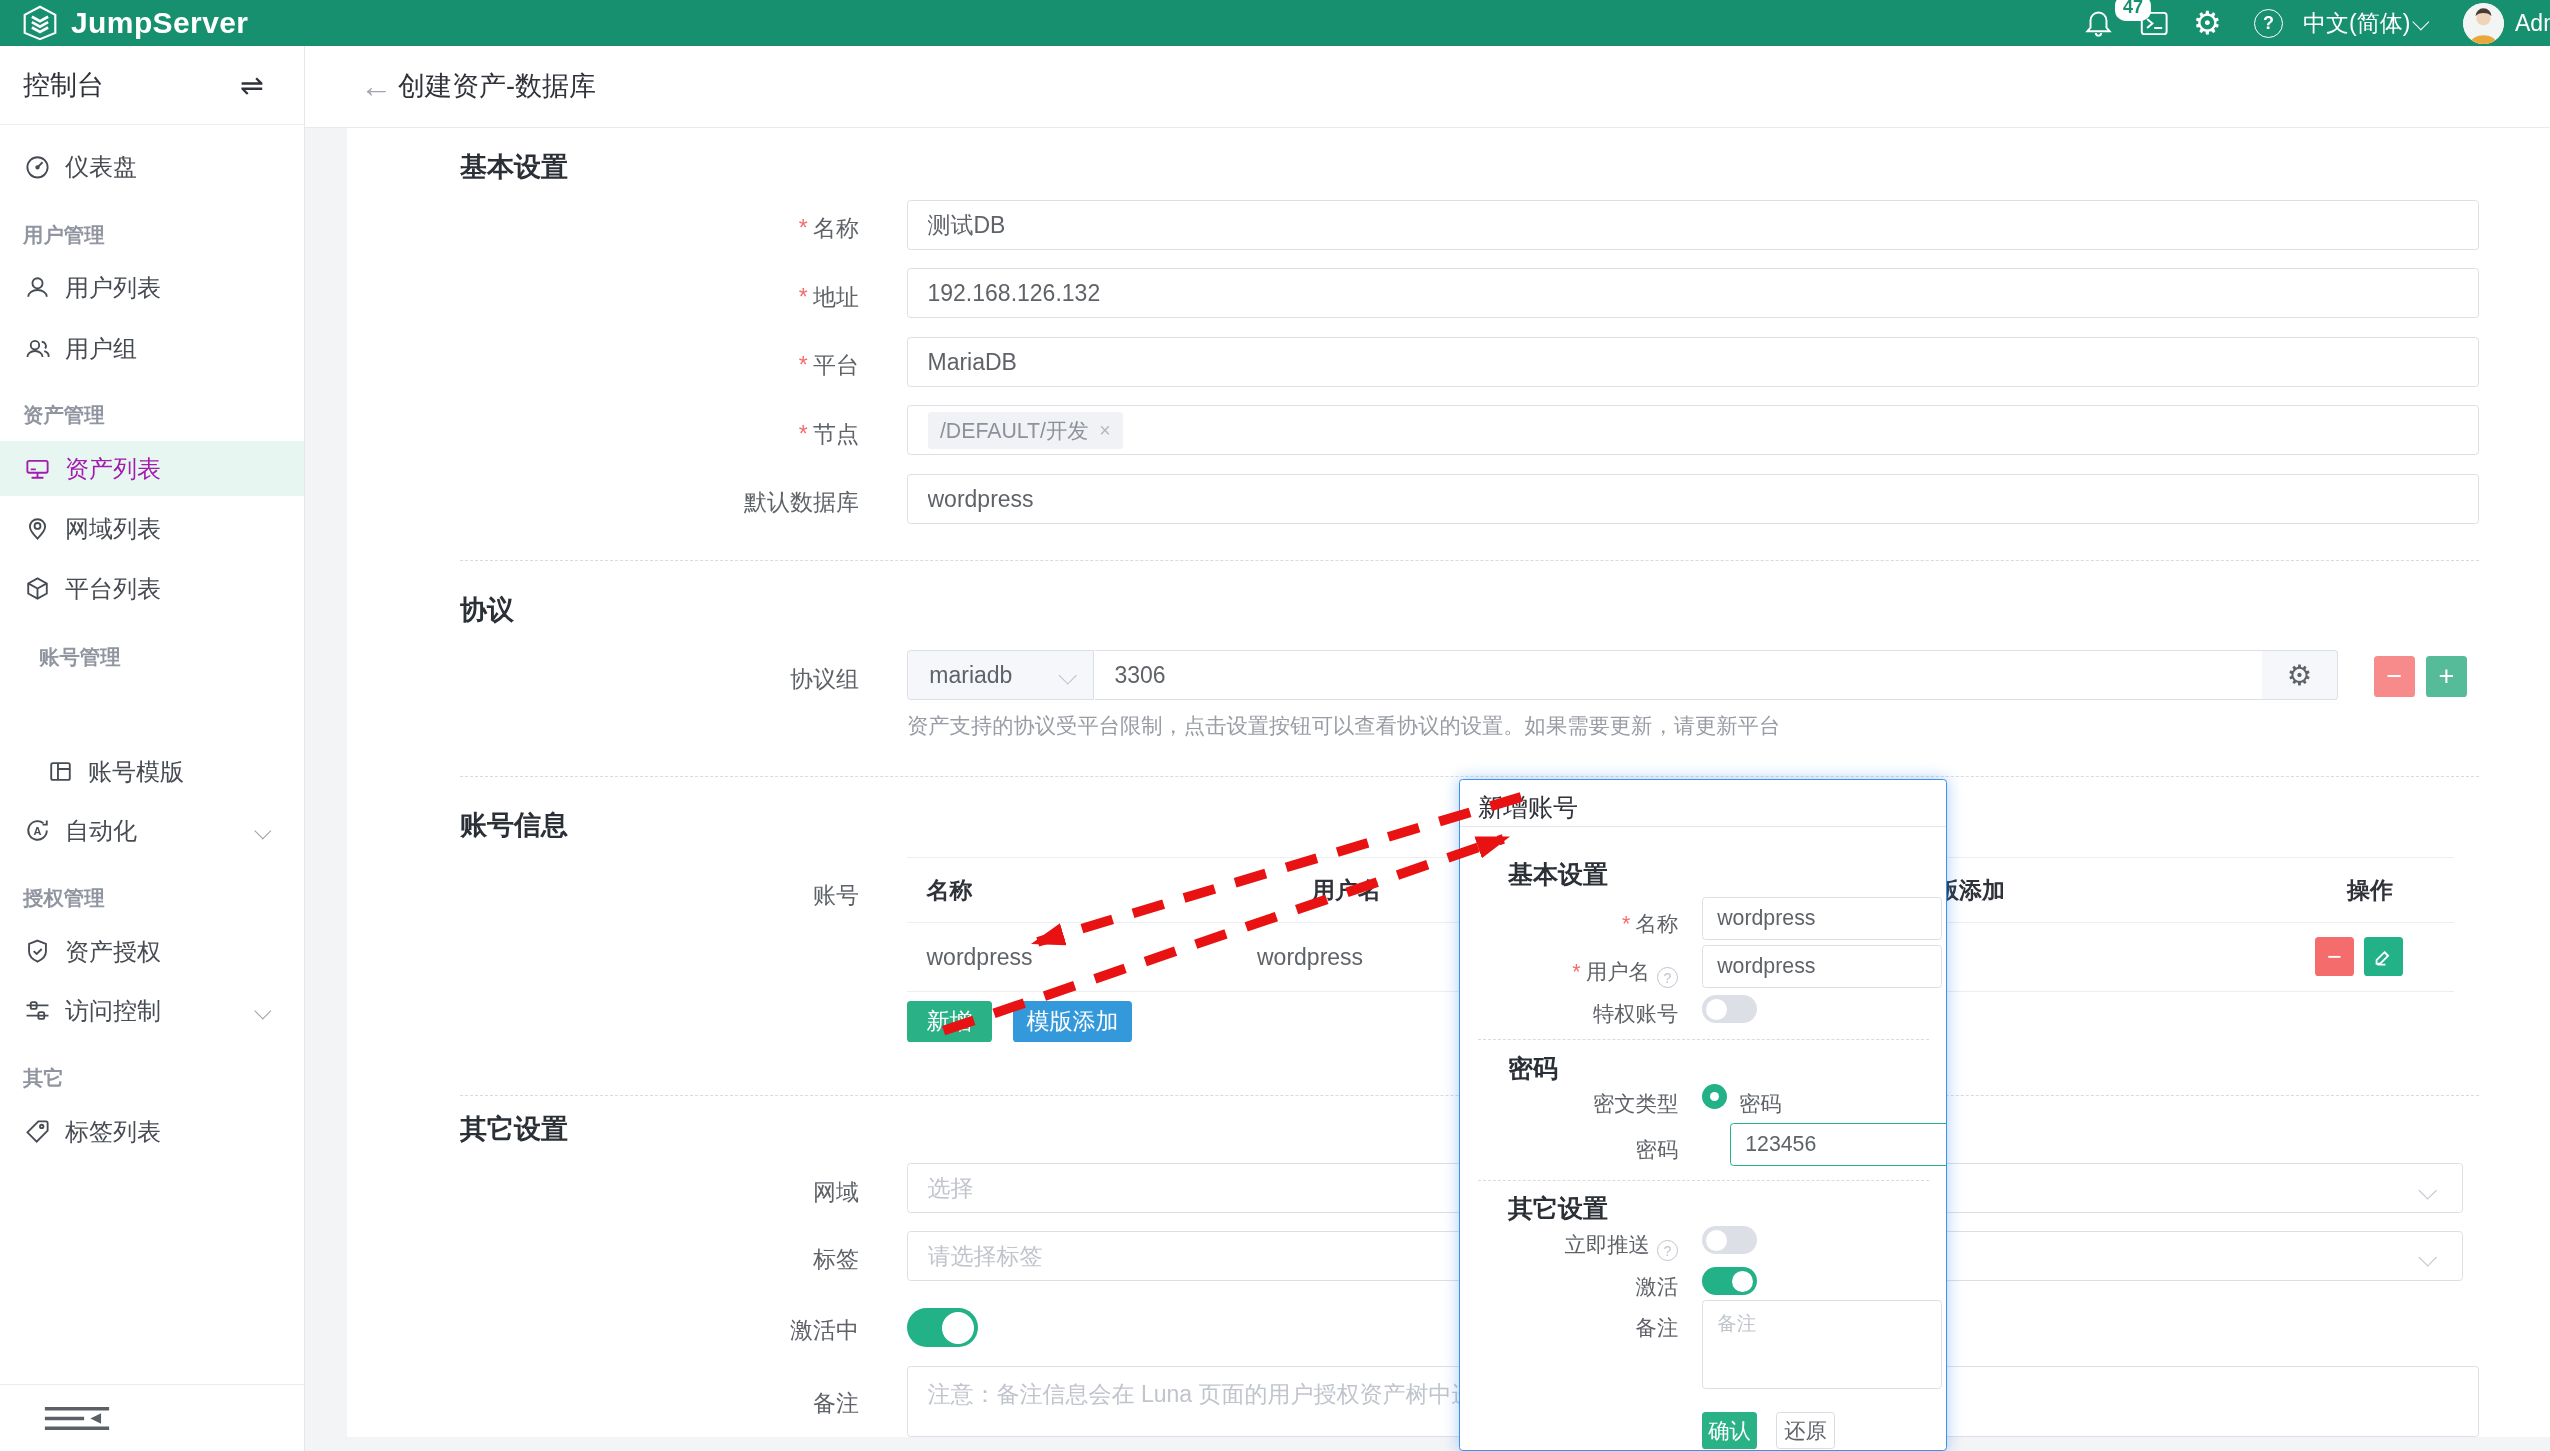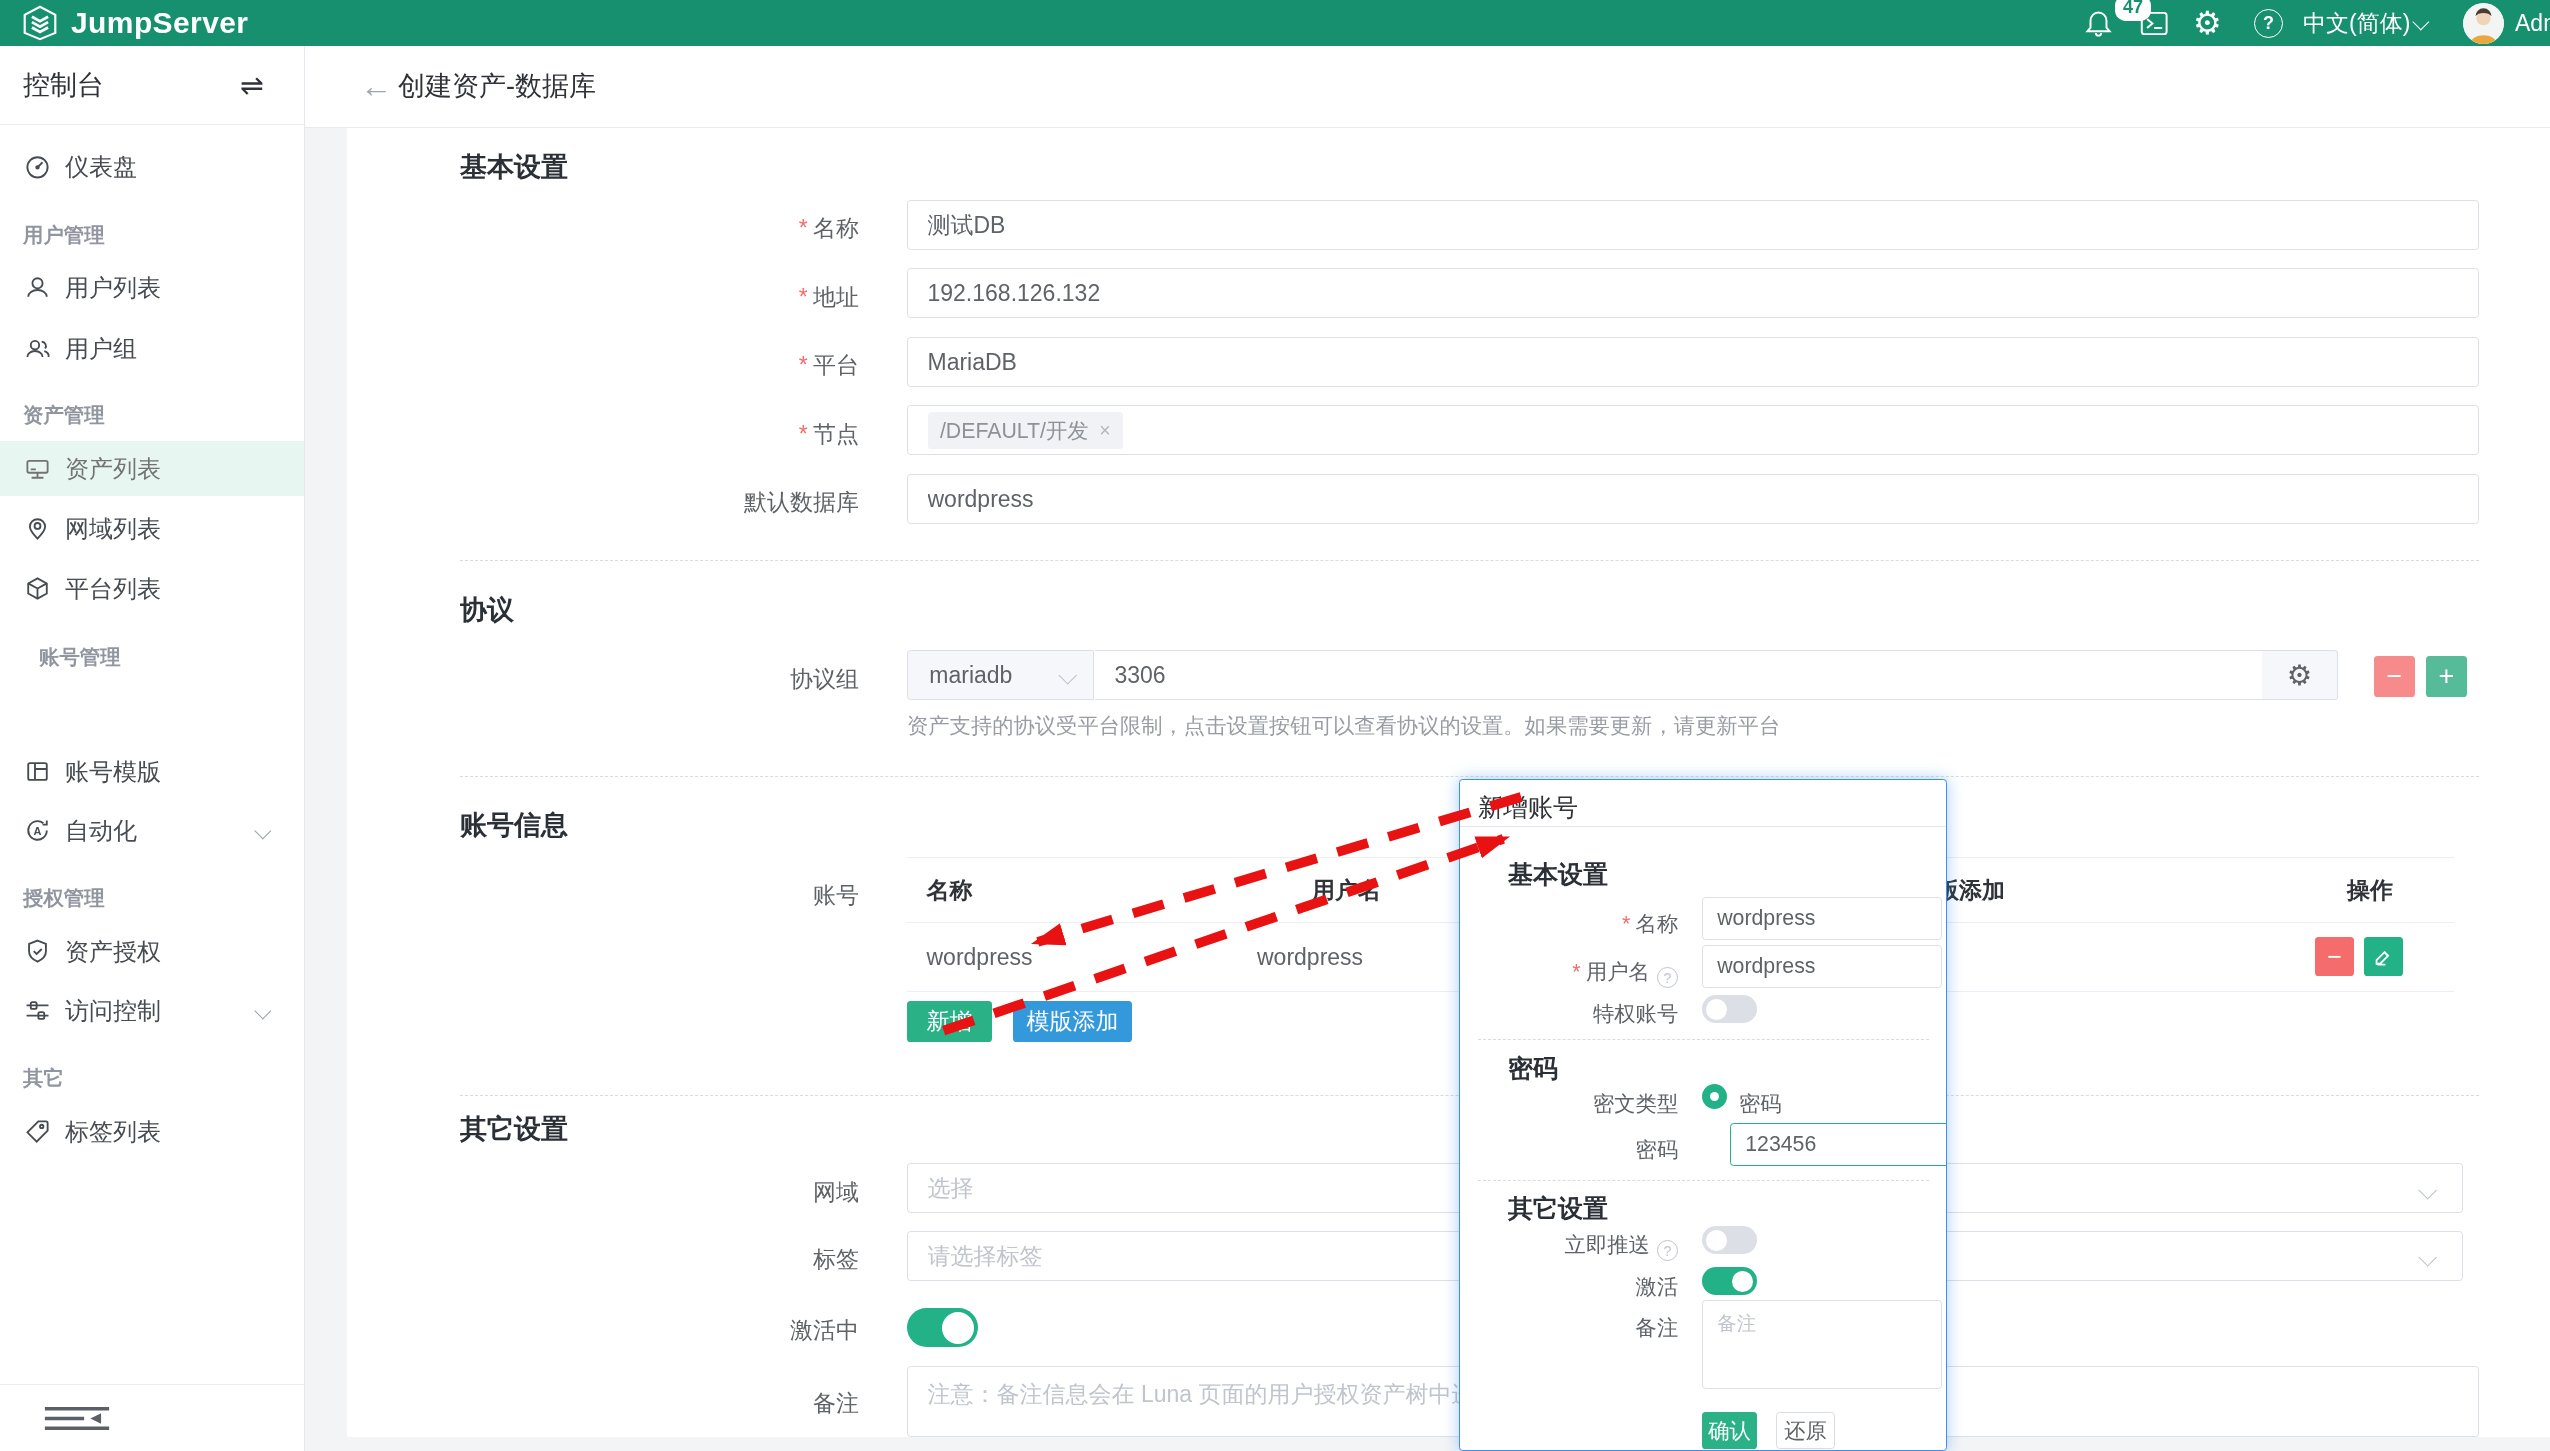--- a/index.html
+++ b/index.html
@@ -18,21 +18,21 @@
   .qcircle{width:27px;height:27px;border:1.8px solid #fff;border-radius:50%;color:#fff;font-size:18px;
            display:flex;align-items:center;justify-content:center;font-weight:bold;}
   .avatar{position:absolute;left:2463px;top:2.7px;width:41px;height:41px;border-radius:50%;background:#f2f5f4;overflow:hidden;}
   .uname{position:absolute;left:2515px;top:0;line-height:46px;color:#fff;font-size:23px;white-space:nowrap;}
   
   .sidebar{position:absolute;left:0;top:46px;width:304px;height:1405px;background:#fff;border-right:0.9px solid #e4e7ed;z-index:5;}
   .sb-head{position:absolute;left:0;top:0;width:304px;height:78px;border-bottom:0.9px solid #ecedef;}
   .sb-title{position:absolute;left:23px;top:0;line-height:78px;font-size:27px;color:#2f3238;font-weight:500;}
   .sb-swap{position:absolute;left:240px;top:0;line-height:78px;font-size:28.4px;color:#2f3238;cursor:pointer;}
   .mitem{position:absolute;left:0;width:304px;height:55px;display:flex;align-items:center;color:#474b52;cursor:pointer;}
-  .mitem.active{background:#e7f6f0;color:#737373;}
+  .mitem.active{background:#e7f6f0;color:#a21caf;}
   .micon{position:absolute;left:23px;width:28.4px;height:28.4px;display:flex;align-items:center;justify-content:center;}
   .mlabel{position:absolute;left:65px;font-size:24px;}
   .msec{position:absolute;left:23px;font-size:20.4px;font-weight:bold;color:#9195a0;}
   .mchev{position:absolute;left:257px;width:10.7px;height:10.7px;border-right:1.8px solid #9aa0a8;border-bottom:1.8px solid #9aa0a8;transform:rotate(45deg);}
   .sb-foot{position:absolute;left:0;top:1338px;width:304px;border-top:0.9px solid #ecedef;height:66px;}
   
   .titlerow{position:absolute;left:304px;top:46px;width:2246px;height:81px;background:#fff;border-bottom:0.9px solid #e8eaec;z-index:2;}
   .backarrow{position:absolute;left:56px;top:0;line-height:81px;font-size:32px;color:#a2a6ad;cursor:pointer;}
   .pagetitle{position:absolute;left:94px;top:0;line-height:81px;font-size:27px;color:#2f3238;font-weight:500;}
   .card{position:absolute;left:347px;top:127px;width:2204px;height:1310px;background:#fff;z-index:1;}
@@ -204,21 +204,21 @@
           <path d="M16 4l11 6v12l-11 6-11-6V10Z"></path>
             <path d="M5 10l11 6 11-6M16 16v12"></path>
         </svg>
         </span>
       <span class="mlabel">平台列表</span>
     </div>
 
     <span class="msec" style="top:597px;margin-left:16px;">账号管理</span>
 
 
-    <div class="mitem" style="top:698px;">
+    <div class="mitem" style="top:698px;margin-left:23px;">
       <span class="micon">
         <svg width="27" height="27" viewBox="0 0 32 32" fill="none" stroke="currentColor" stroke-width="2.2">
           <rect x="5" y="6" width="22" height="20" rx="2"></rect>
             <path d="M13 6v20M13 13h14"></path>
         </svg>
         </span>
       <span class="mlabel">账号模版</span>
     </div>
 
     <div class="mitem" style="top:757px;">

